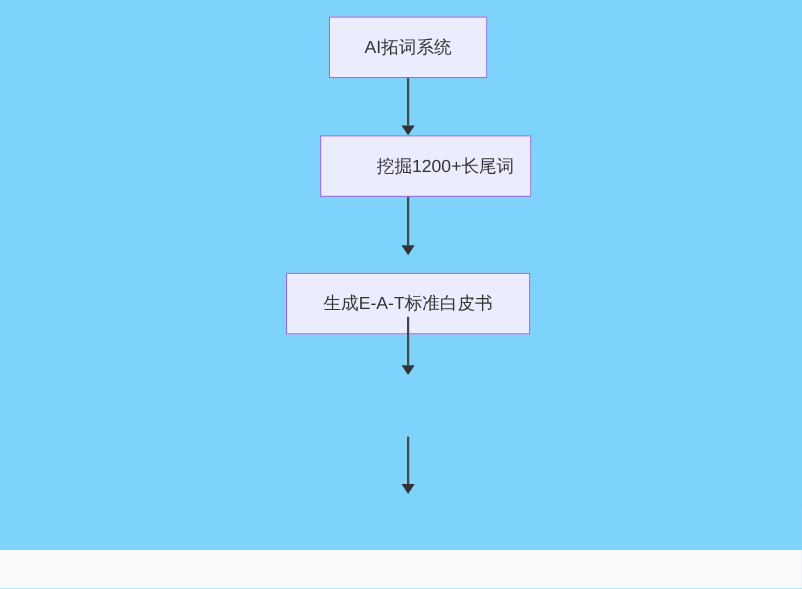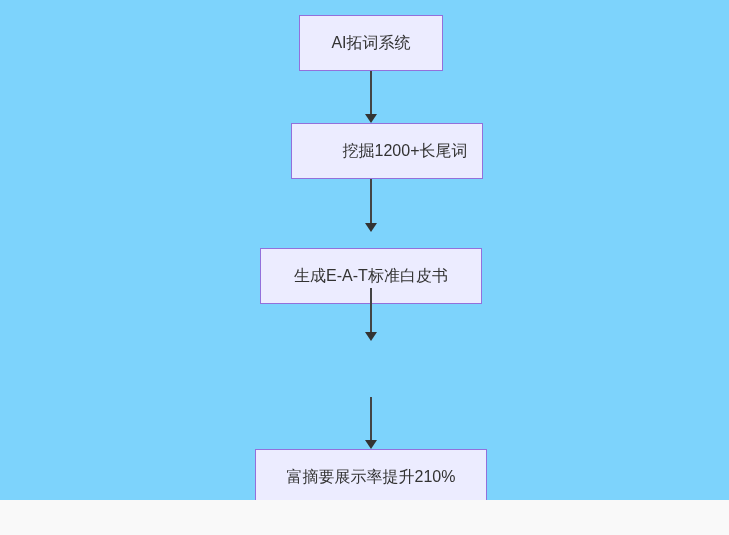--- a/index.html
+++ b/index.html
@@ -92,17 +92,14 @@
     <div class="arrow-line"></div>
     <div class="arrow-head"></div>
   </div>
 
 
   <div class="arrow arrow-4">
     <div class="arrow-line"></div>
     <div class="arrow-head"></div>
   </div>
 
-  <div class="node node-5">
-    <span>富摘要展示率提升210%</span>
-  </div>
 
 </div>
 
 </body></html>

